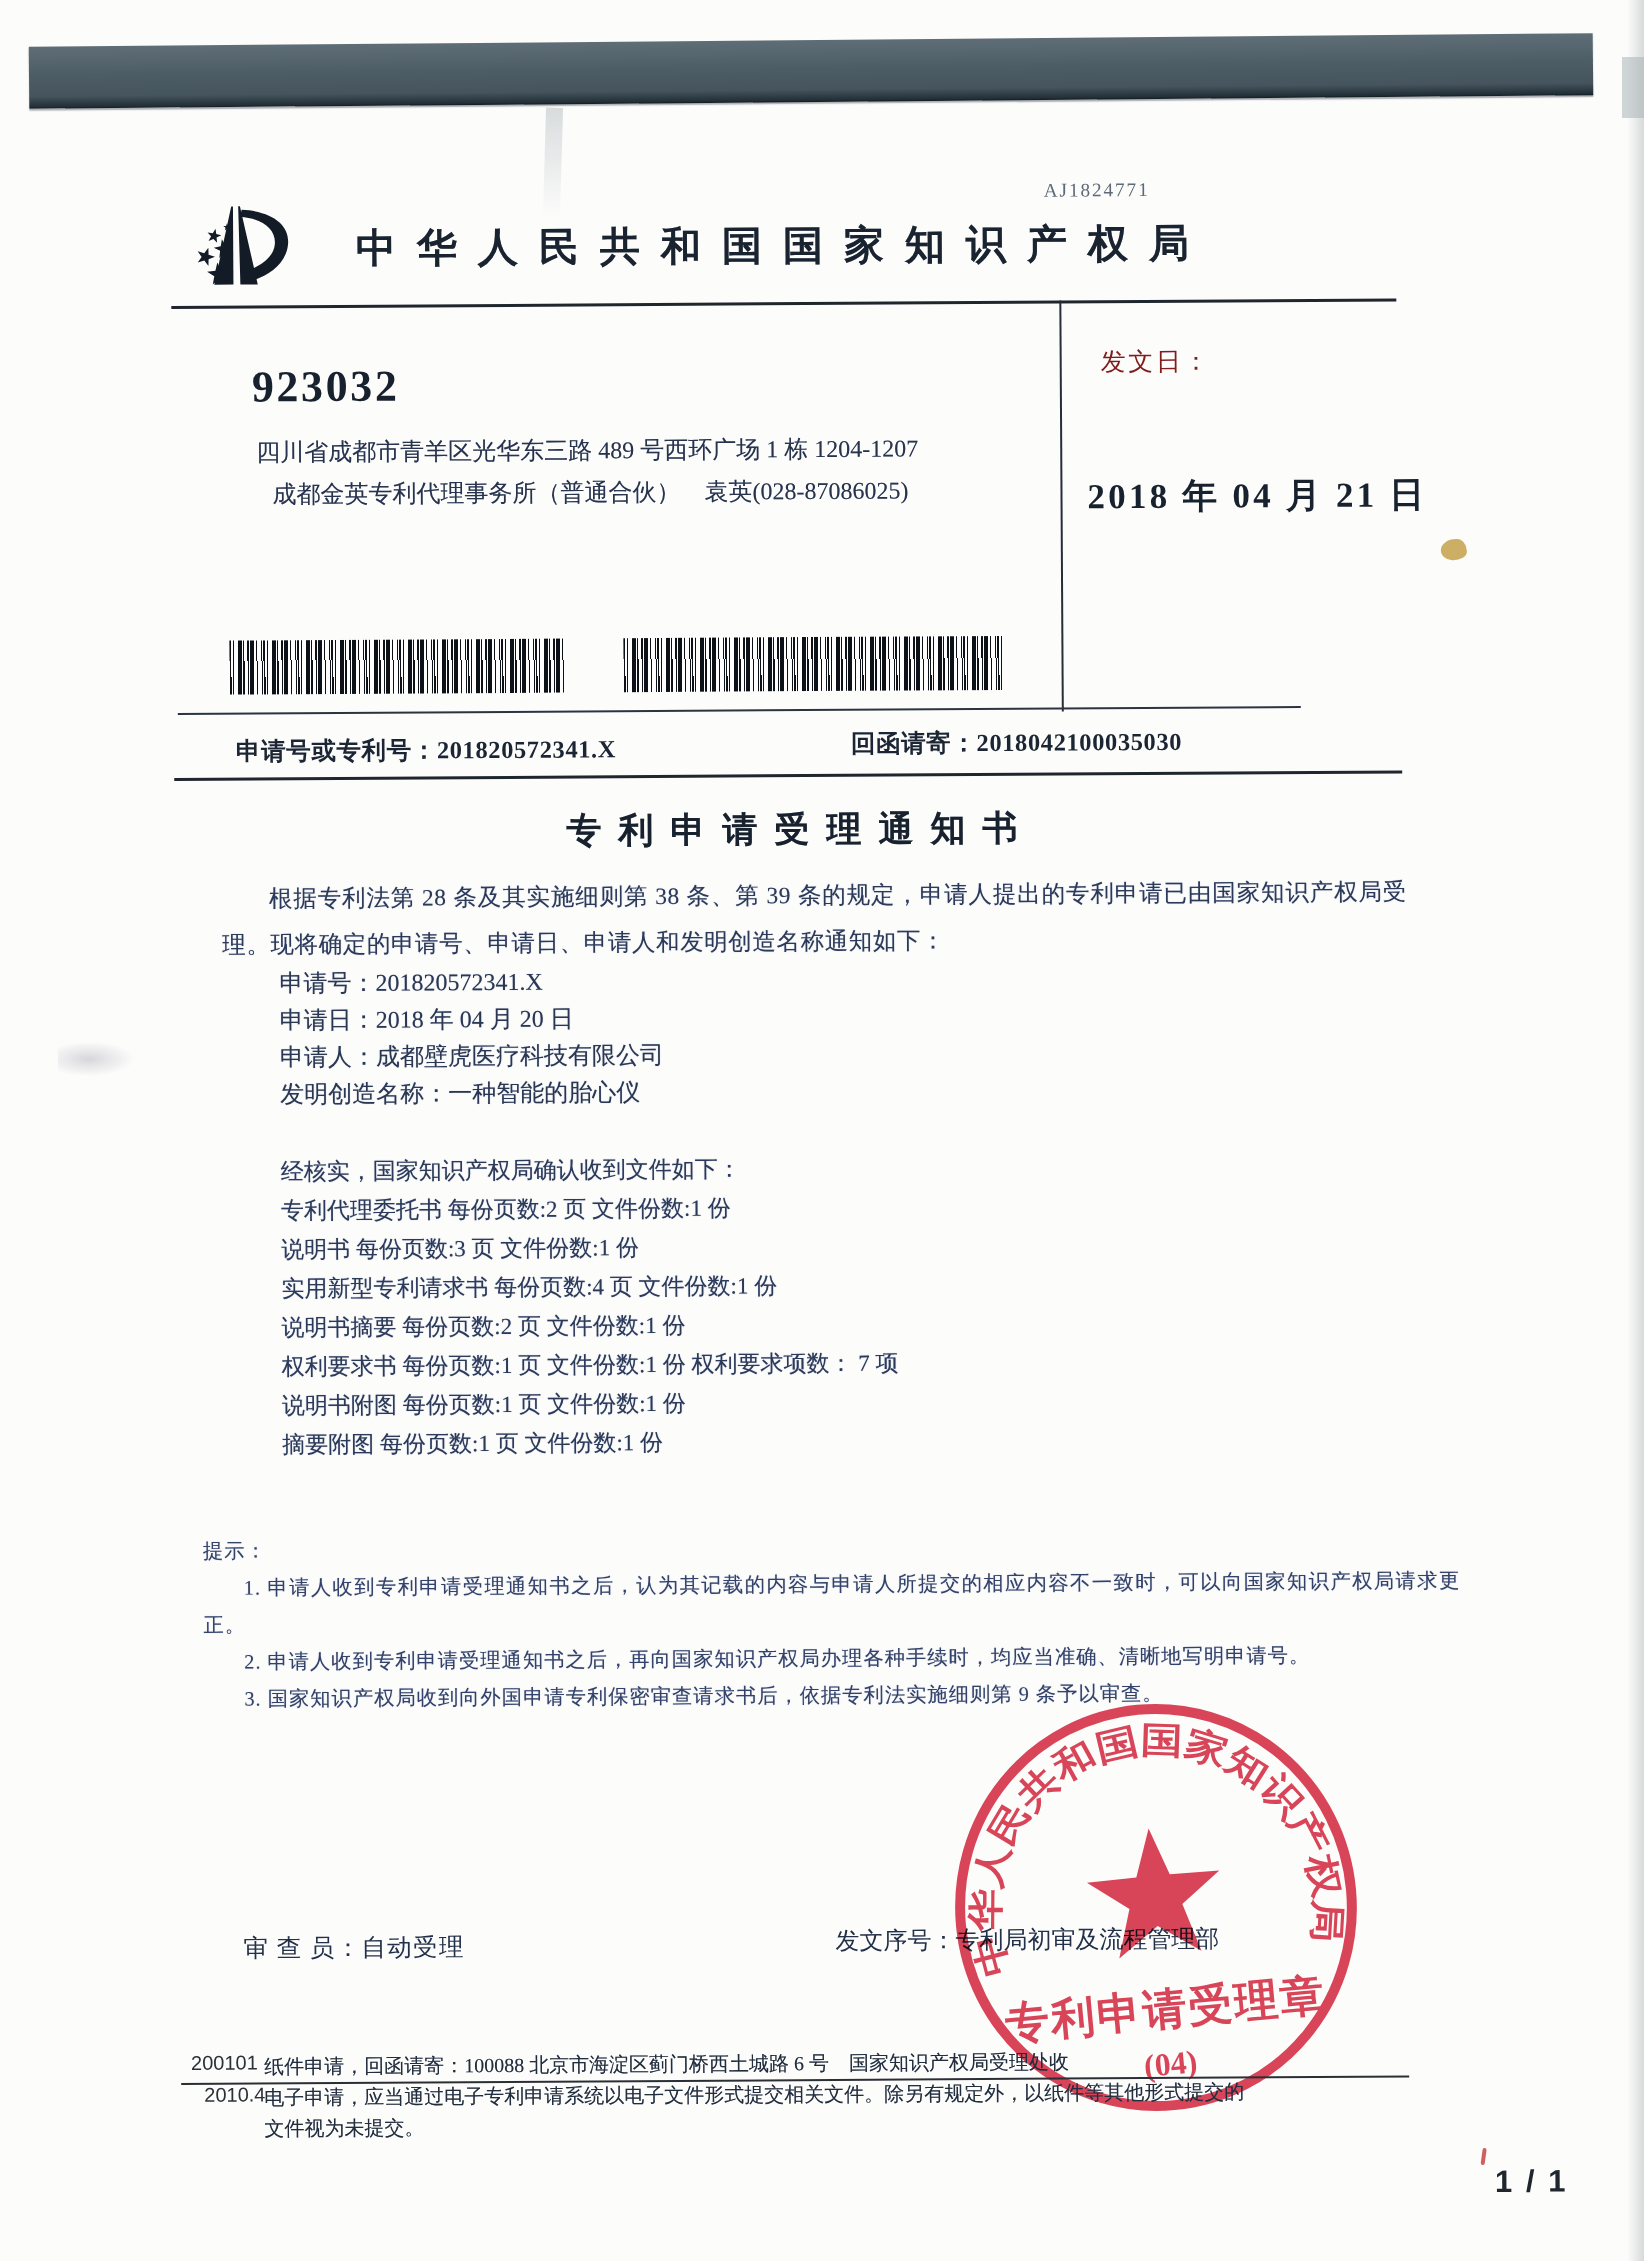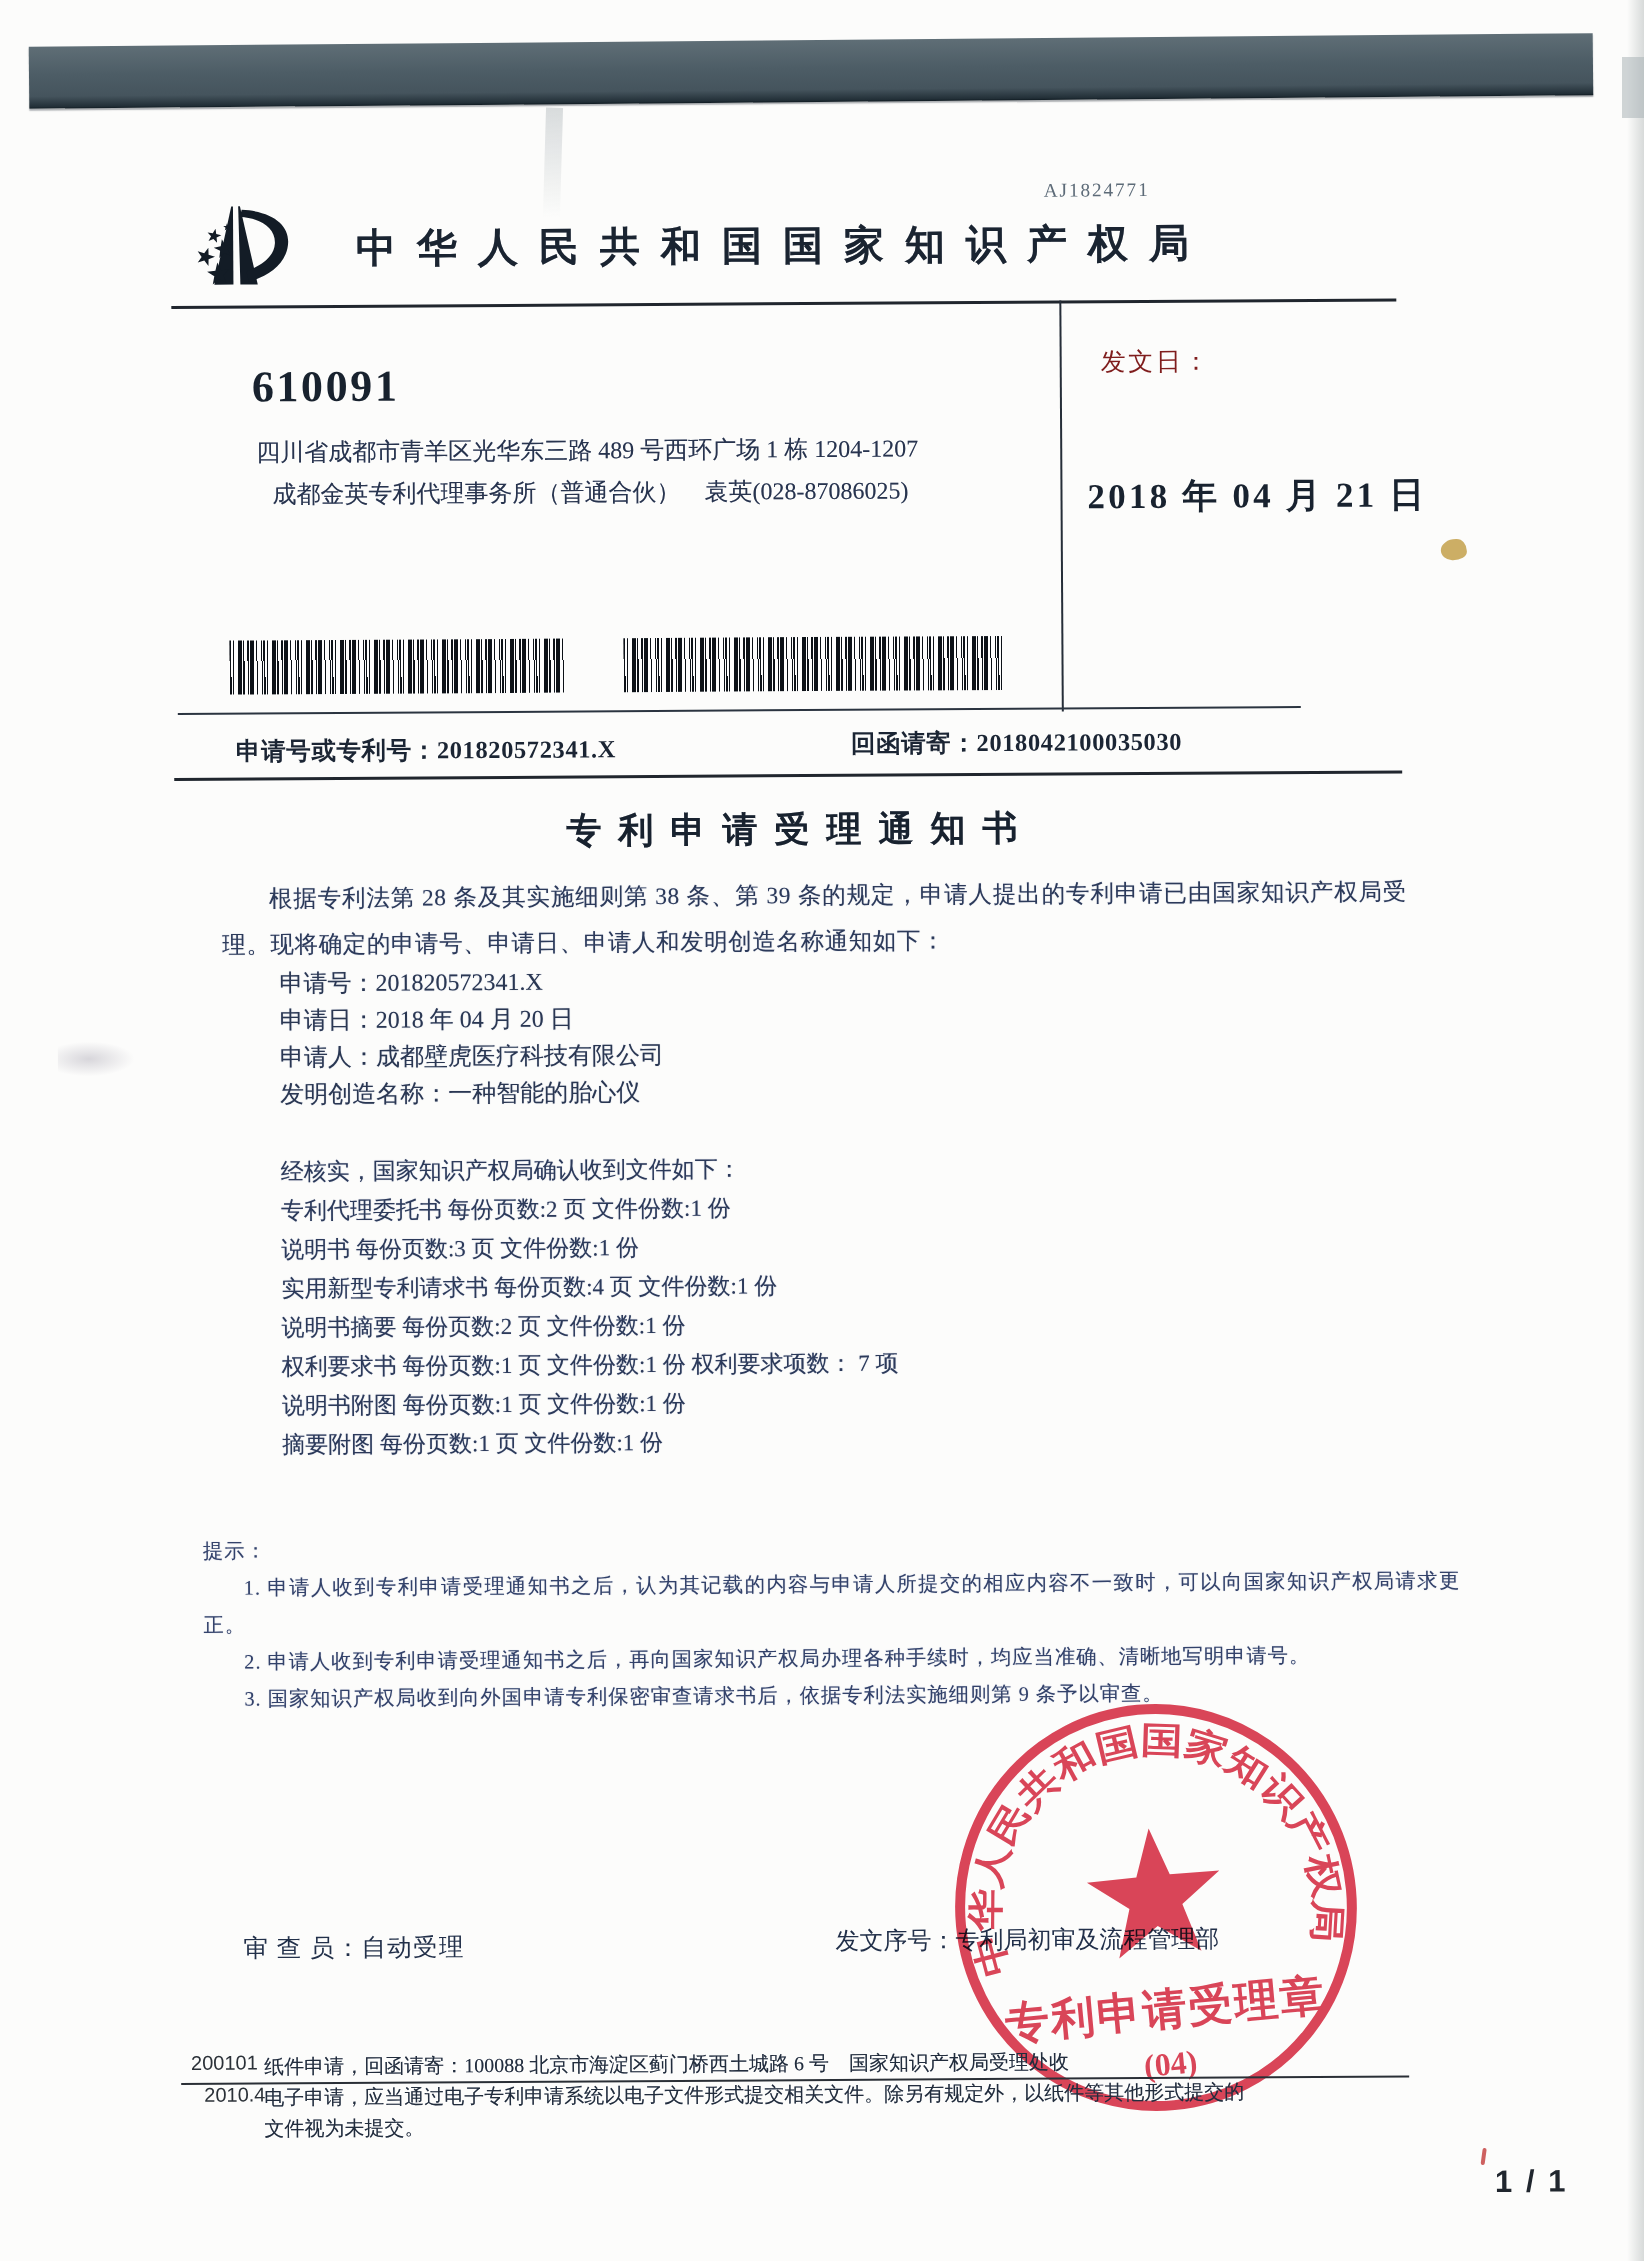--- a/index.html
+++ b/index.html
@@ -113,21 +113,21 @@
   </svg>
 
   <div class="abs agency-title">中华人民共和国国家知识产权局</div>
 
   <div class="abs rule-a"></div>
   <div class="abs vline"></div>
 
   <div class="abs dispatch-label">发文日：</div>
   <div class="abs dispatch-date">2018 年 04 月 21 日</div>
 
-  <div class="abs postal">610091</div>
+  <div class="abs postal">923032</div>
   <div class="abs addr1">四川省成都市青羊区光华东三路 489 号西环广场 1 栋 1204-1207</div>
   <div class="abs addr2">成都金英专利代理事务所（普通合伙）　袁英(028-87086025)</div>
 
   <div class="abs barcode barcode-left"></div>
   <div class="abs barcode barcode-right"></div>
 
   <div class="abs rule-b"></div>
 
   <div class="abs refline-left">
     <b>申请号或专利号：</b><b>201820572341.X</b>

